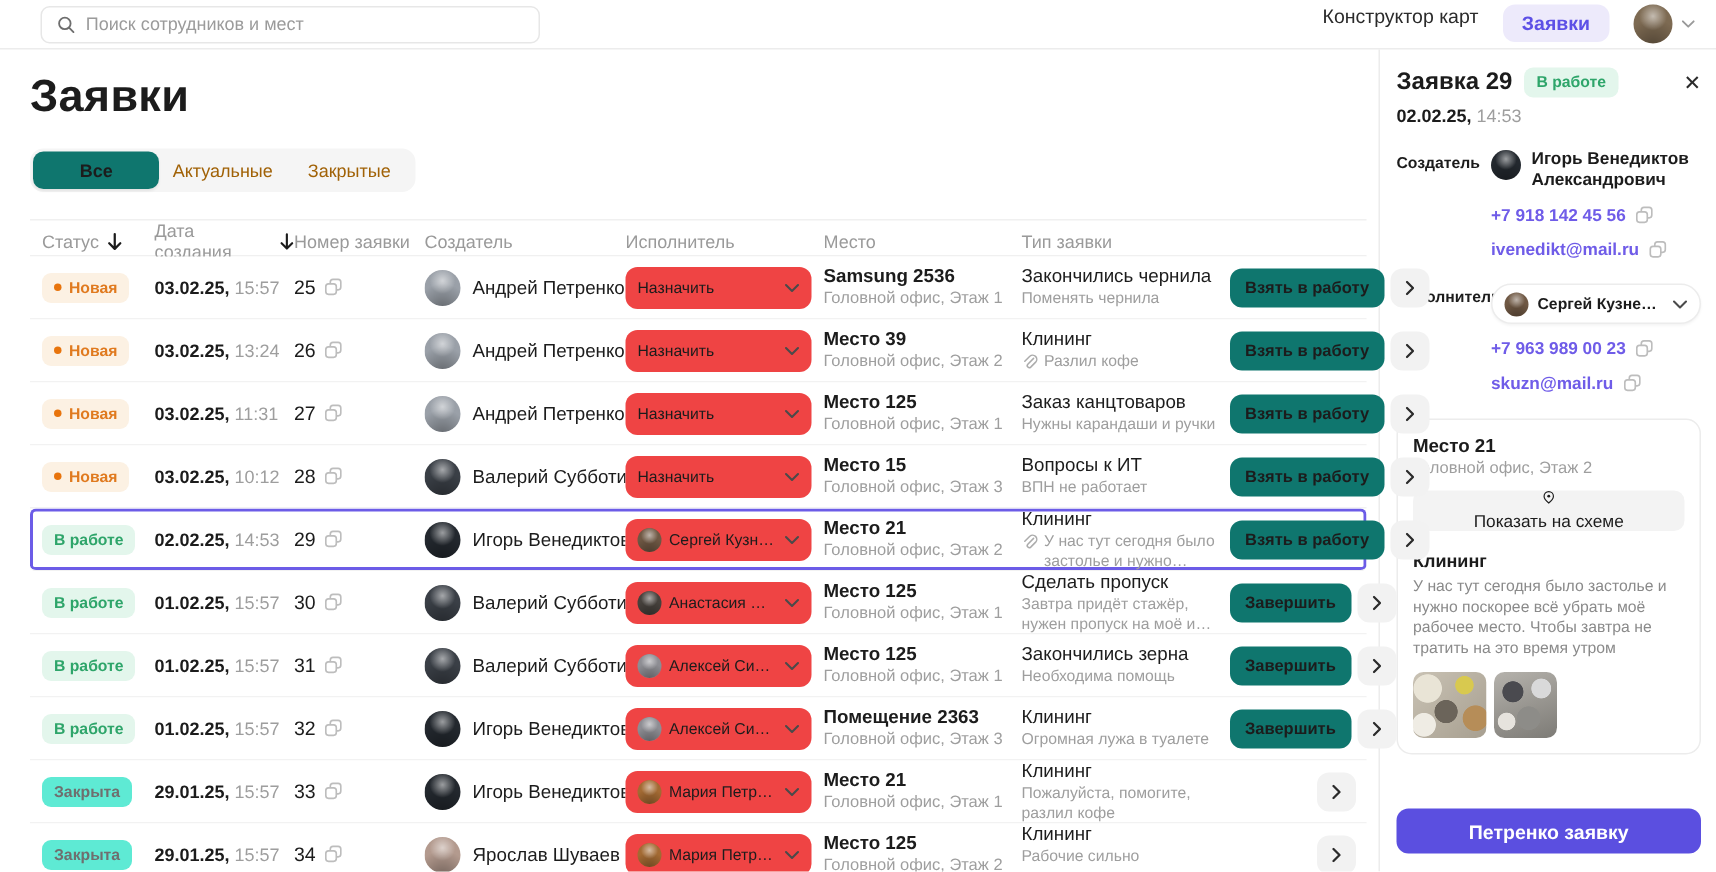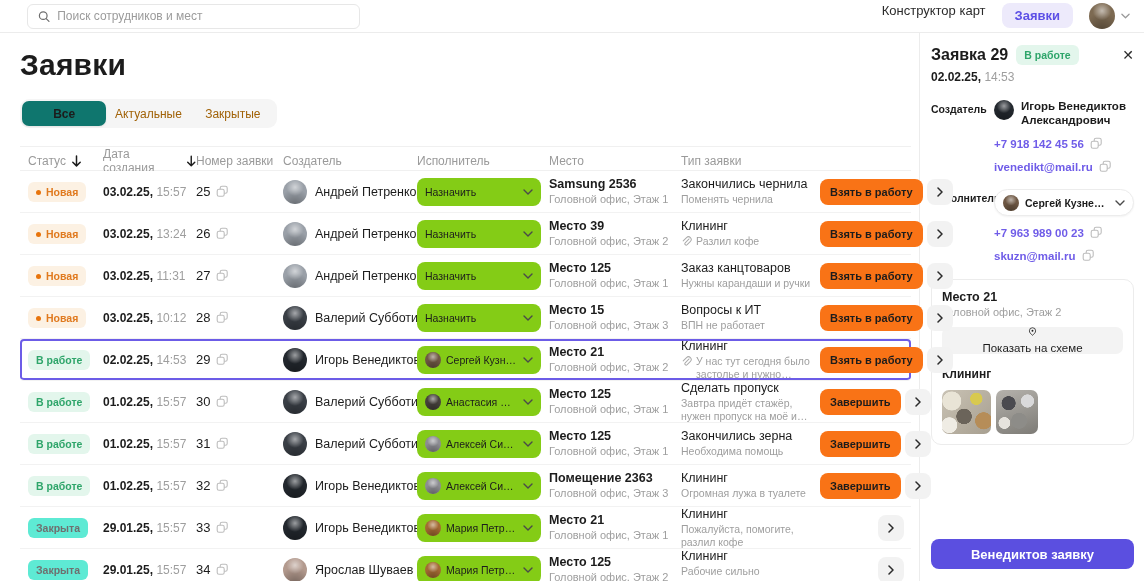--- a/index.html
+++ b/index.html
@@ -51,35 +51,35 @@
   .badge { display:inline-flex; align-items:center; gap:5px; font-size:10.5px; font-weight:600;
            padding:4px 8px; border-radius:6px; white-space:nowrap; }
   .badge.new { background:#FCF1E3; color:#E07A1F; }
   .badge.new::before { content:""; width:5px; height:5px; border-radius:50%; background:#E8740C; }
   .badge.work { background:#E3F6EC; color:#2EA56A; }
   .badge.closed { background:#5eead4; color:#6f6f6f; }
   .datecell { font-size:12px; } .datecell b { font-weight:700; } .datecell span { color:#9e9e9e; }
   .numcell { font-size:13px; display:flex; align-items:center; gap:6px; }
   .creator { display:flex; align-items:center; gap:8px; font-size:12.5px; white-space:nowrap;
              overflow:hidden; }
-  .assign-pill { background:#84cc16; border-radius:8px; height:28px; width:124px;
+  .assign-pill { background:#ef4444; border-radius:8px; height:28px; width:124px;
                  display:flex; align-items:center; gap:5px; padding:0 8px; font-size:10.5px;
                  cursor:pointer; white-space:nowrap; }
   .assign-pill .nm { overflow:hidden; text-overflow:ellipsis; flex:1; }
   .assign-pill svg { flex:none; }
   .placecell .t1, .typecell .t1 { font-size:12.5px; font-weight:700; line-height:15px; }
   .typecell .t1 { font-weight:400; }
   .placecell .t2 { font-size:11px; color:#9e9e9e; line-height:13px; margin-top:1px; }
   .typecell { padding-right:6px; }
   .typecell .t2 { font-size:10.5px; color:#9e9e9e; line-height:12.5px; margin-top:1px;
                   display:flex; gap:4px; align-items:flex-start; }
   .typecell .t2 .txt { display:-webkit-box; -webkit-line-clamp:2; -webkit-box-orient:vertical;
                        overflow:hidden; }
   .actions { display:flex; align-items:center; justify-content:flex-end; gap:4px; padding-right:7px; }
-  .btn-gray { background:#f97316; border:none; border-radius:8px; padding:7px 10px; font-size:11px;
+  .btn-gray { background:#0f766e; border:none; border-radius:8px; padding:7px 10px; font-size:11px;
               font-weight:600; color:#1c1c1c; cursor:pointer; white-space:nowrap;
               font-family:"Liberation Sans",sans-serif;text-align:right; }
   .btn-sq { width:26px; height:26px; background:#F2F2F2; border:none; border-radius:8px;
             display:flex; align-items:center; justify-content:center; cursor:pointer; flex:none; }
 
   
   .panel { width:225px; border-left:1px solid #ECECEC; padding:12px 10px 12px 11px; flex:none;
            display:flex; flex-direction:column; }
   .panel-head { display:flex; align-items:center; gap:8px; }
   .panel-title { font-size:16px; font-weight:800; }
@@ -770,21 +770,22 @@
       <div class="pc-title">Место 21</div>
       <div class="pc-sub">Головной офис, Этаж 2</div>
       <button class="btn-scheme">
         <svg width="13" height="14" viewBox="0 0 14 15">
           <path d="M7 1.2 a5.2 5.2 0 0 1 5.2 5.2 c0 2.9-2.4 5.2-5.2 7.4 C4.2 11.6 1.8 9.3 1.8 6.4 A5.2 5.2 0 0 1 7 1.2 z" fill="none" stroke="#1c1c1c" stroke-width="1.3"></path>
           <circle cx="7" cy="6.3" r="1.6" fill="#1c1c1c"></circle>
         </svg>
         <span>Показать на схеме</span>
       </button>
       <div class="pc-type">Клининг</div>
+      <div class="pc-desc">У нас тут сегодня было застолье и нужно поскорее всё убрать моё рабочее место. Чтобы завтра не тратить на это время утром</div>
       <div class="photos">
         <div class="photo photo-1"></div>
         <div class="photo photo-2"></div>
       </div>
     </div>
 
-    <button class="btn-primary">Венедиктов заявку</button>
+    <button class="btn-primary">Петренко заявку</button>
   </aside>
 </div>
 
 </body></html>

